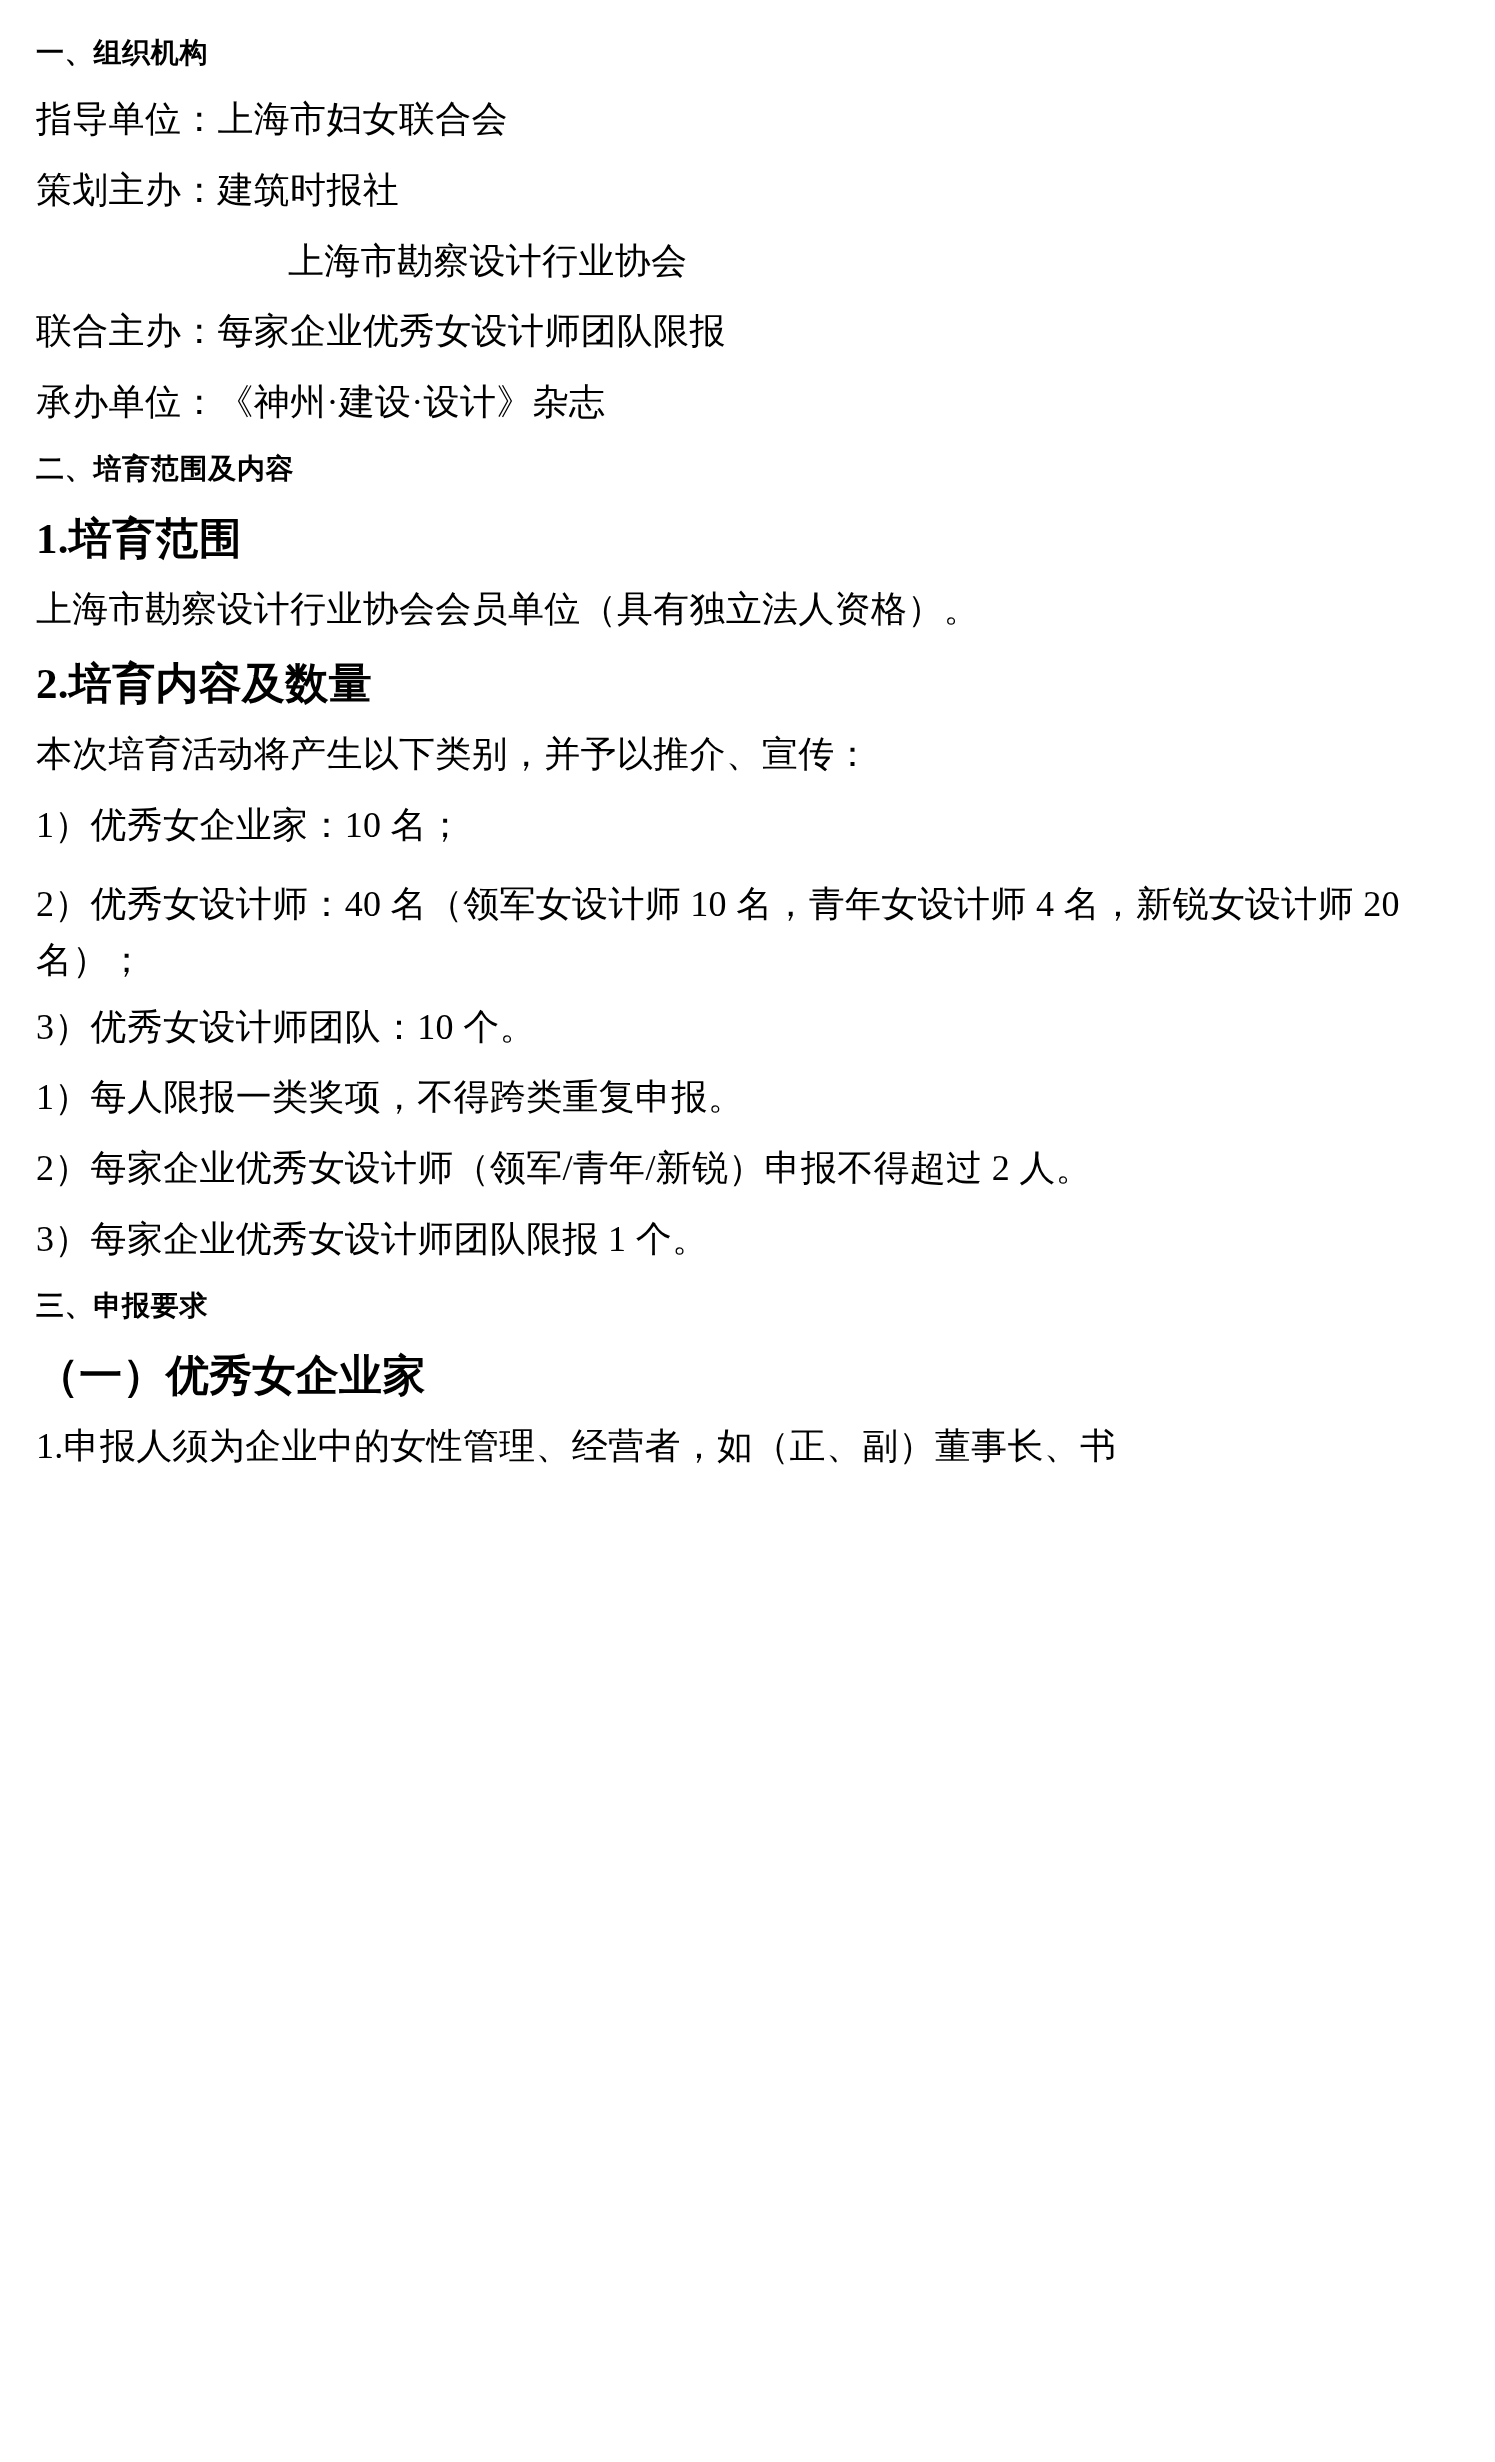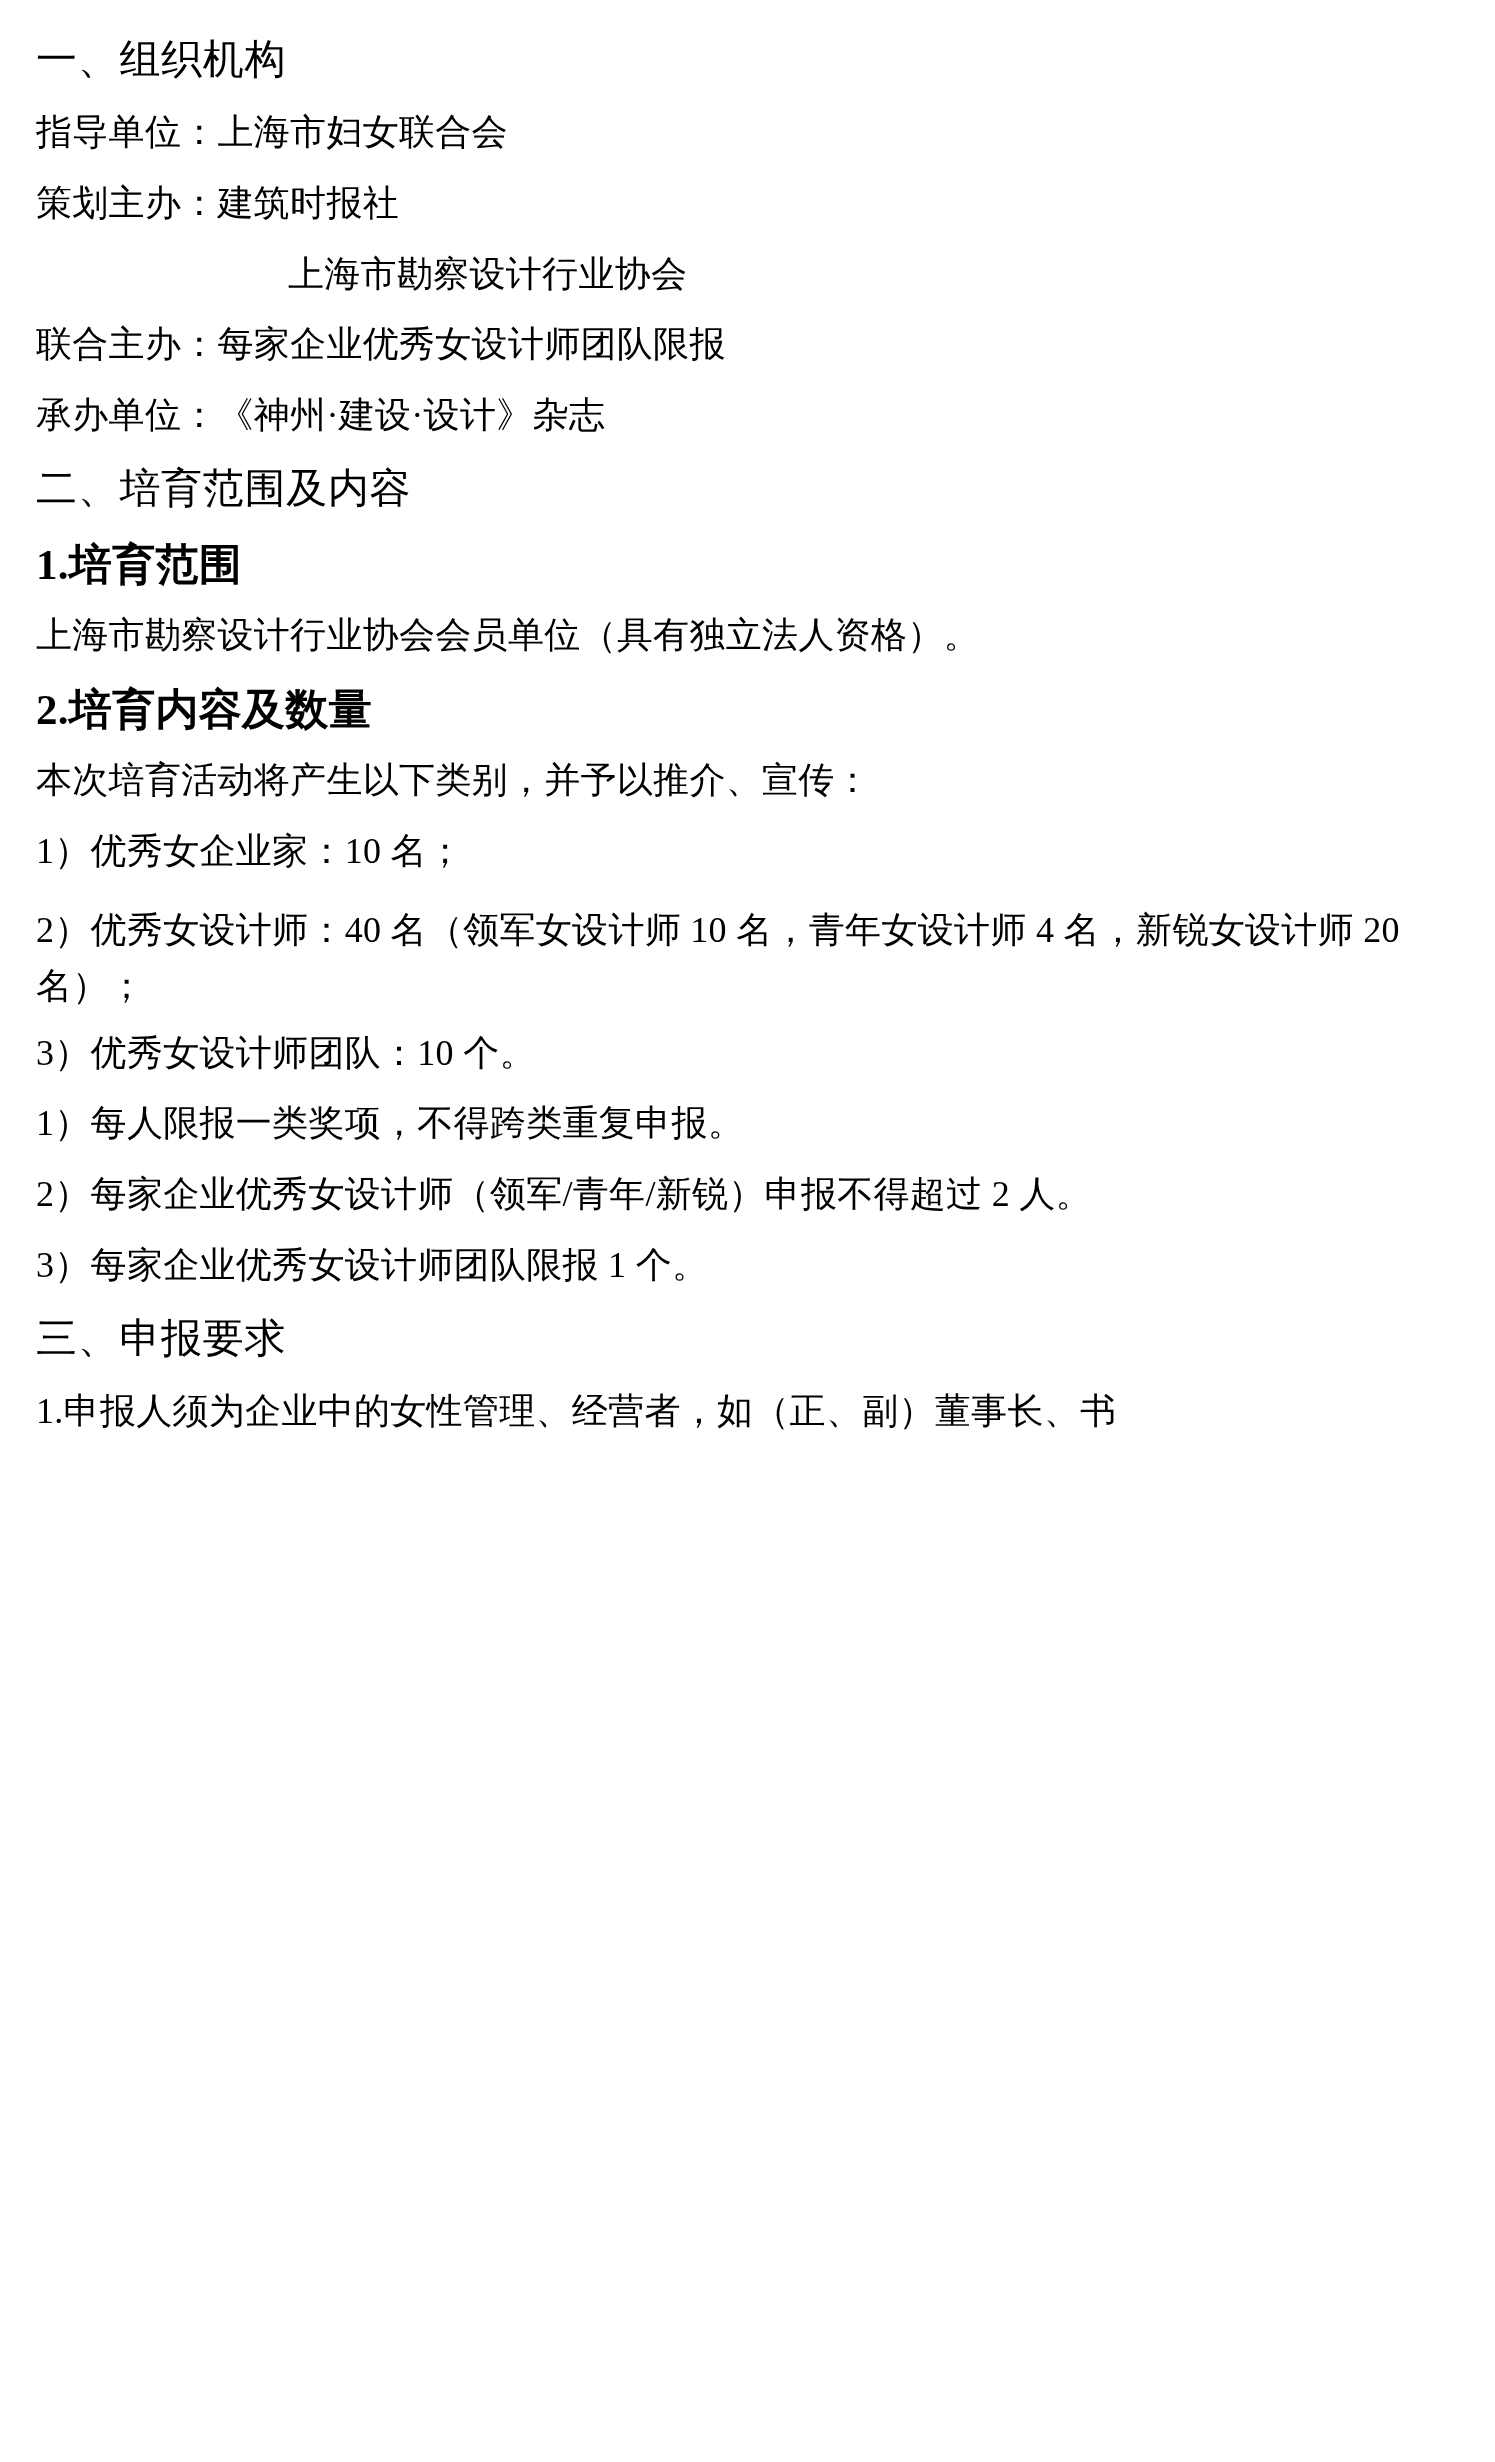--- a/index.html
+++ b/index.html
@@ -13,22 +13,22 @@
     width: 1495px;
     min-height: 2462px;
     box-sizing: border-box;
     padding: 39px 59px 26px 36px;
   }
   .doc {
     width: 100%;
   }
   
   .h-major {
-    font-weight: normal;
-    font-size: 41px;
+    font-weight: bold;
+    font-size: 28px;
     line-height: 1.0;
     letter-spacing: 0.7px;
     margin: 0 0 34px 0;
   }
   .h-sub {
     font-weight: bold;
     font-size: 43px;
     line-height: 1.0;
     letter-spacing: 0.3px;
     margin: 0 0 31px 0;
@@ -73,16 +73,17 @@
   <p class="p">本次培育活动将产生以下类别，并予以推介、宣传：</p>
   <p class="p">1）优秀女企业家：10 名；</p>
   <p class="p wrap">2）优秀女设计师：40 名（领军女设计师 10 名，青年女设计师 4 名，新锐女设计师 20 名）；</p>
   <p class="p">3）优秀女设计师团队：10 个。</p>
 
   <p class="p">1）每人限报一类奖项，不得跨类重复申报。</p>
   <p class="p">2）每家企业优秀女设计师（领军/青年/新锐）申报不得超过 2 人。</p>
   <p class="p">3）每家企业优秀女设计师团队限报 1 个。</p>
 
   <h2 class="h-major">三、申报要求</h2>
+  <h3 class="h-sub">（一）优秀女企业家</h3>
   <p class="p nowrap-cut">1.申报人须为企业中的女性管理、经营者，如（正、副）董事长、书</p>
 
 </div>
 
 
 </body></html>

